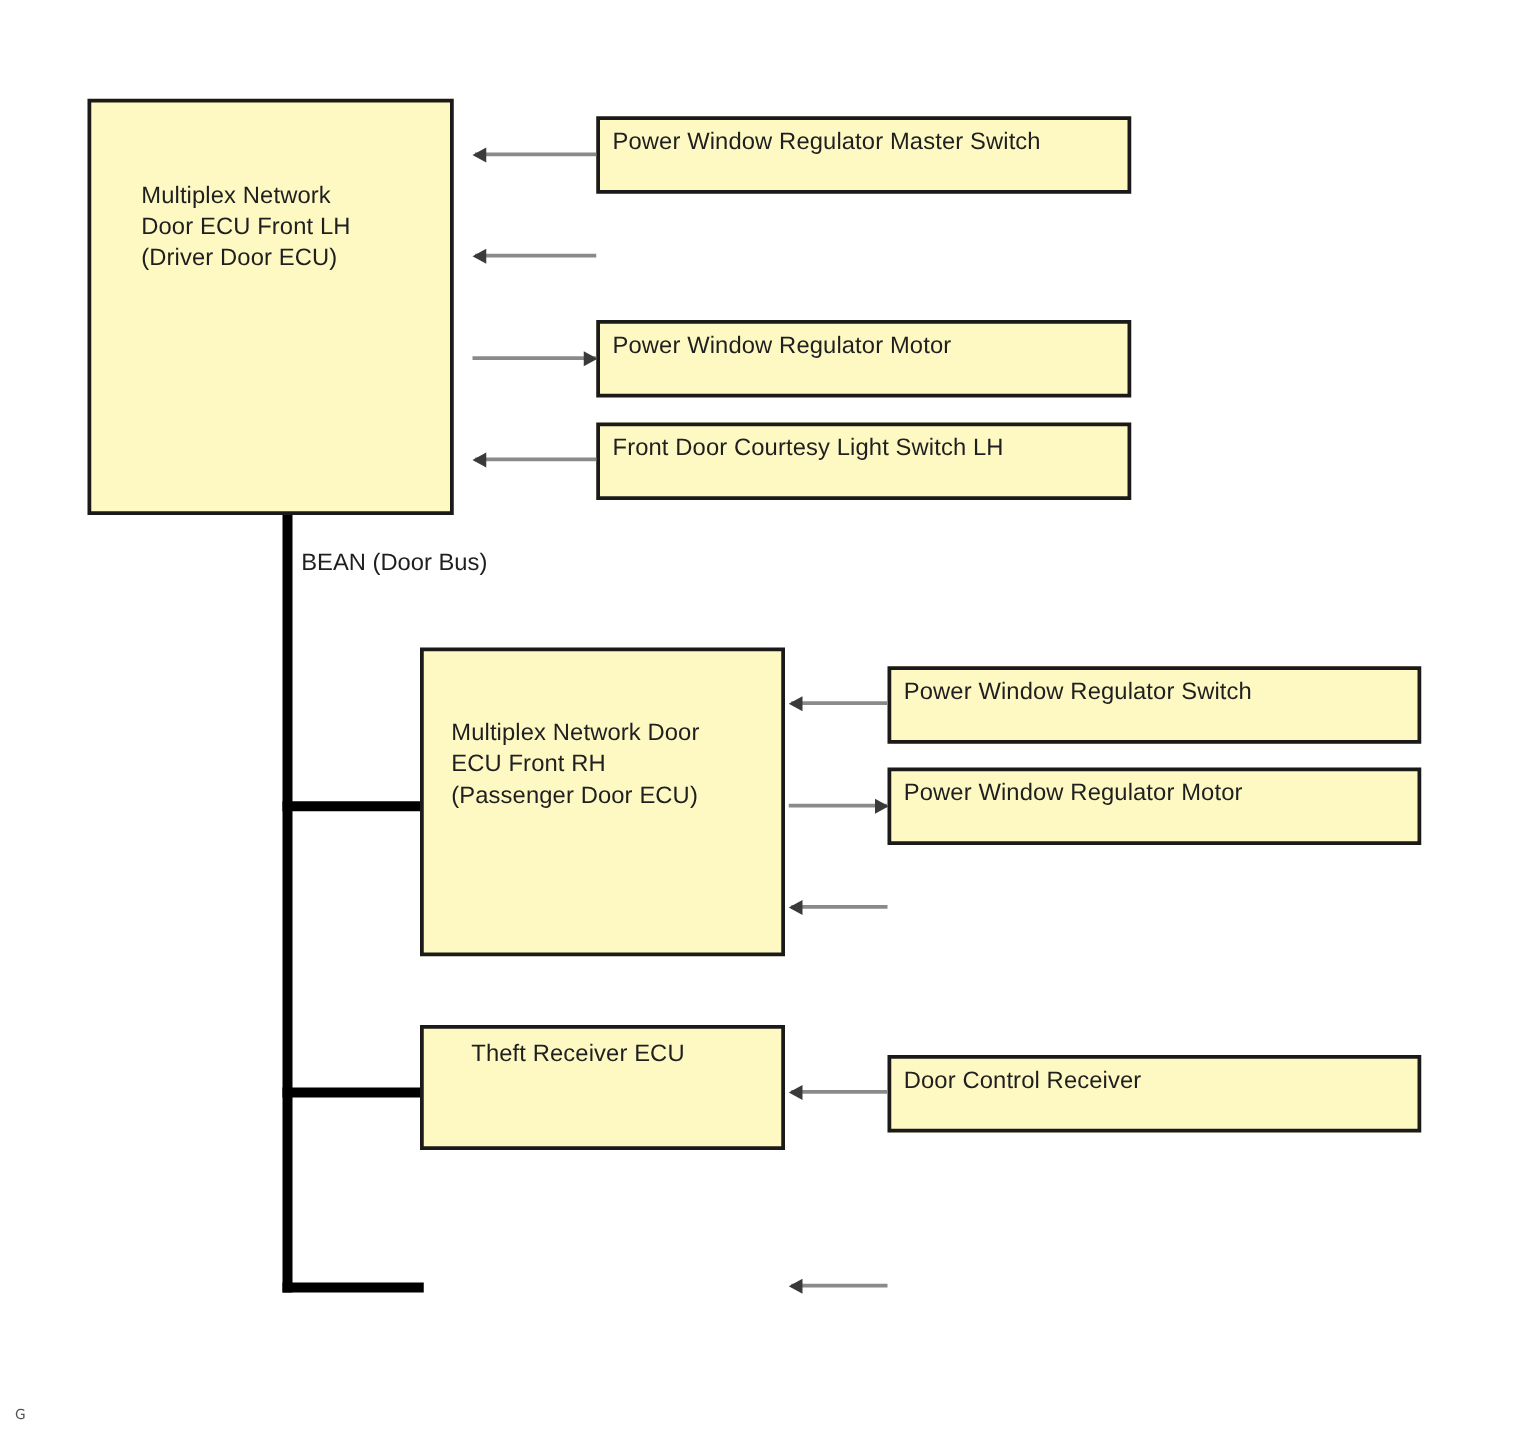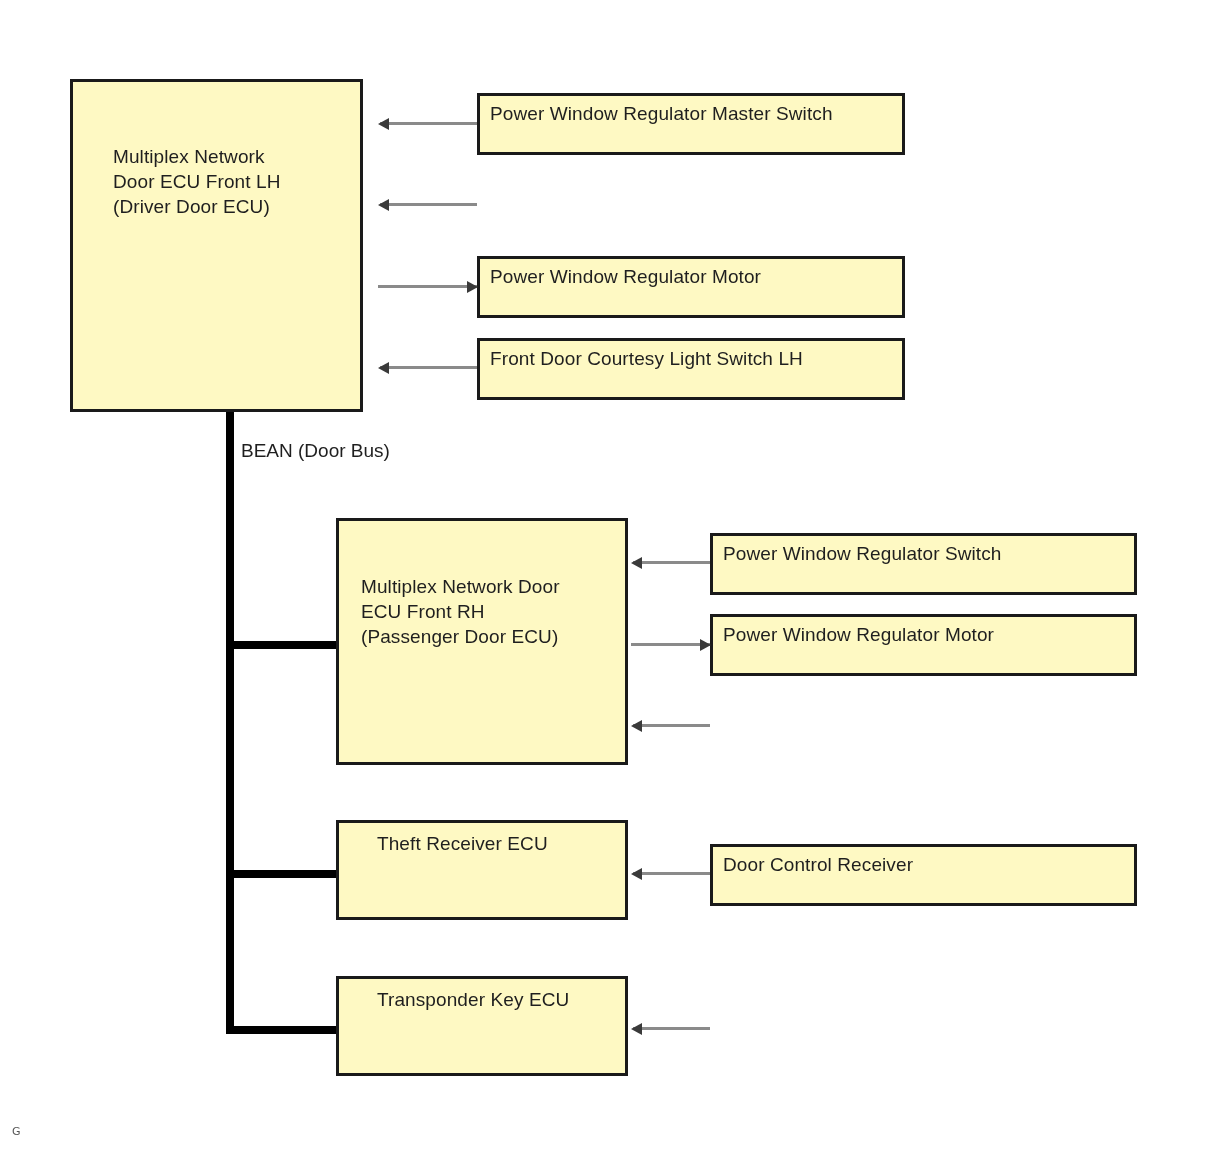--- a/index.html
+++ b/index.html
@@ -158,22 +158,19 @@
   <div class="node ecu-small" style="left:336px; top:820px; width:292px; height:100px;">
     <div class="label">Theft Receiver ECU</div>
   </div>
 
   <div class="node" style="left:710px; top:844px; width:427px; height:62px;">
     <div class="label">Door Control Receiver</div>
   </div>
   <div class="conn" style="left:633px; top:872px; width:77px;"></div>
   <div class="head left" style="left:631px; top:868px;"></div>
 
-  <div class="node ecu-small" style="left:336px; top:976px; width:292px; height:100px;">
-    <div class="label">Transponder Key ECU</div>
-  </div>
 
   <div class="conn" style="left:633px; top:1027px; width:77px;"></div>
   <div class="head left" style="left:631px; top:1023px;"></div>
 
   <div class="corner-mark" style="left:12px; top:1126px;">G</div>
 
 </div>
 
 </body></html>

